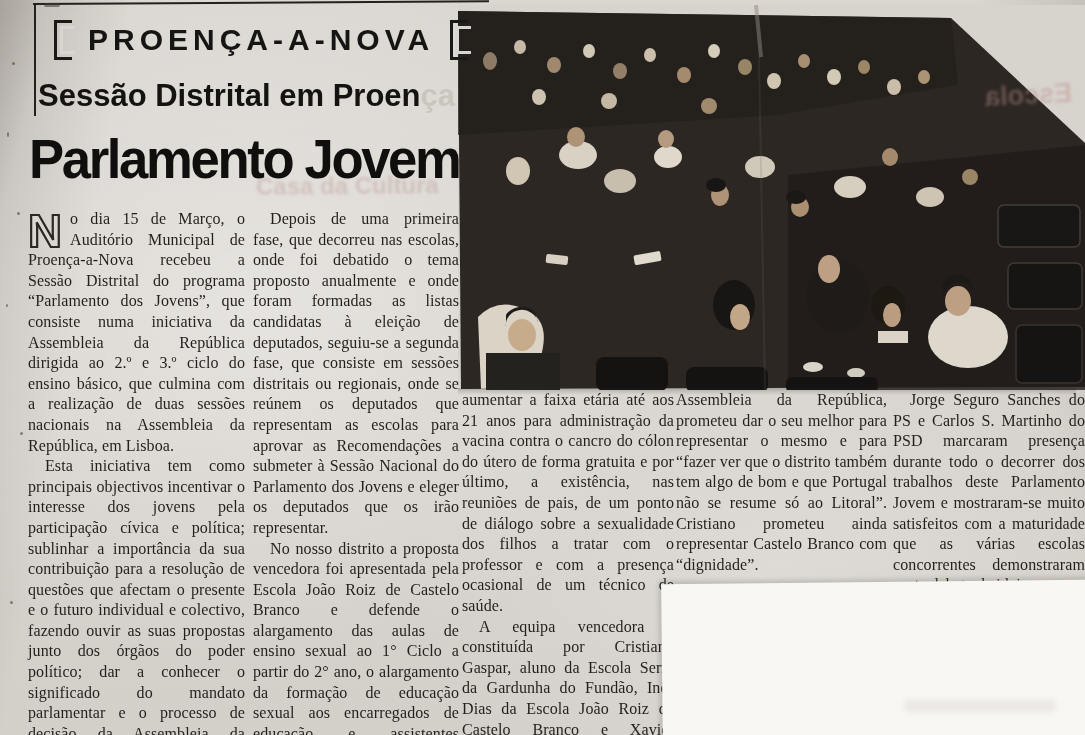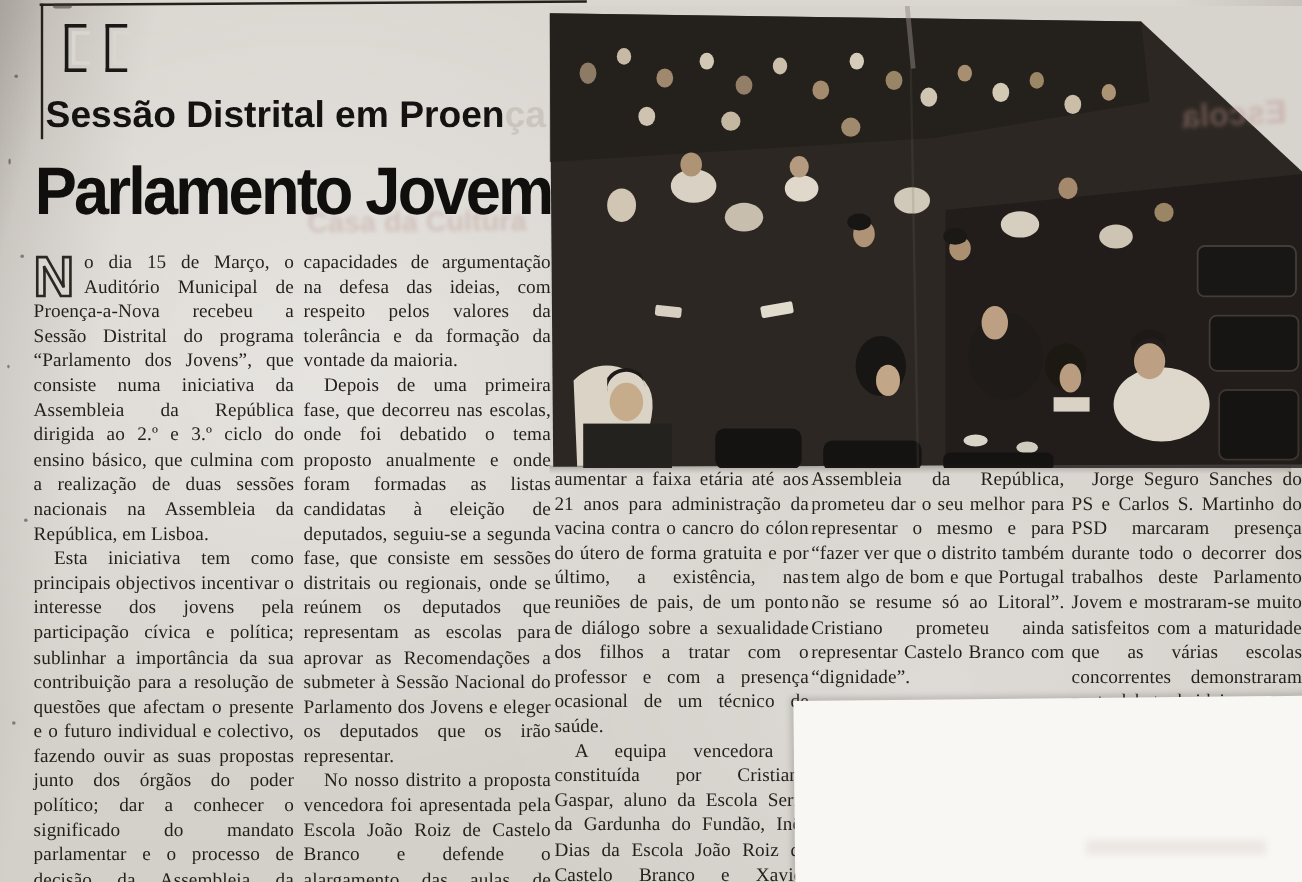--- a/index.html
+++ b/index.html
@@ -77,20 +77,21 @@
 <body>
 
 <div id="scan">
 
   <div id="crease-tl"></div>
   <div id="rule-top" class="rule"></div>
   <div id="rule-left" class="rule"></div>
 
   <div id="kicker">
     <span class="bracket"></span>
+    <span class="ktext">PROENÇA-A-NOVA</span>
     <span class="bracket"></span>
   </div>
 
   <h2 id="subhead"><span>Sessão Distrital em Proen</span><span class="overlap">ça</span></h2>
 
   <h1 id="title">Parlamento Jovem</h1>
 
   <div id="ghost-title" class="ghost">Casa da Cultura</div>
 
   <svg id="photo" viewBox="0 0 627 385" role="img">
@@ -170,21 +171,20 @@
     </g>
   </svg>
   <div id="photo-shadow"></div>
   <div id="ghost-photo" class="ghost">Escola</div>
 
   <div id="col1" class="col">
     <p class="lead"><span class="dropcap">N</span><span>o dia 15 de Março, o Auditório Municipal de Proença-a-Nova recebeu a Sessão Distrital do programa “Parlamento dos Jovens”, que consiste numa iniciativa da Assembleia da República dirigida ao 2.º e 3.º ciclo do ensino básico, que culmina com a realização de duas sessões nacionais na Assembleia da República, em Lisboa.</span></p>
     <p>Esta iniciativa tem como principais objectivos incentivar o interesse dos jovens pela participação cívica e política; sublinhar a importância da sua contribuição para a resolução de questões que afectam o presente e o futuro individual e colectivo, fazendo ouvir as suas propostas junto dos órgãos do poder político; dar a conhecer o significado do mandato parlamentar e o processo de decisão da Assembleia da República enquanto órgão representativo de todos os cidadãos portugueses; e ainda incentivar as</p>
   </div>
   <div id="col2" class="col">
-    <p class="cont">capacidades de argumentação na defesa das ideias, com respeito pelos valores da tolerância e da formação da vontade da maioria.</p>
     <p>Depois de uma primeira fase, que decorreu nas escolas, onde foi debatido o tema proposto anualmente e onde foram formadas as listas candidatas à eleição de deputados, seguiu-se a segunda fase, que consiste em sessões distritais ou regionais, onde se reúnem os deputados que representam as escolas para aprovar as Recomendações a submeter à Sessão Nacional do Parlamento dos Jovens e eleger os deputados que os irão representar.</p>
     <p>No nosso distrito a proposta vencedora foi apresentada pela Escola João Roiz de Castelo Branco e defende o alargamento das aulas de ensino sexual ao 1° Ciclo a partir do 2° ano, o alargamento da formação de educação sexual aos encarregados de educação e assistentes operacionais. A existência de pós graduações para docentes</p>
   </div>
   <div id="col3" class="col">
     <p class="cont">aumentar a faixa etária até aos 21 anos para administração da vacina contra o cancro do cólon do útero de forma gratuita e por último, a existência, nas reuniões de pais, de um ponto de diálogo sobre a sexualidade dos filhos a tratar com o professor e com a presença ocasional de um técnico de saúde.</p>
     <p>A equipa vencedora é constituída por Cristiano Gaspar, aluno da Escola Serra da Gardunha do Fundão, Inês Dias da Escola João Roiz de Castelo Branco e Xavier Canavilhas da Escola Frei Heitor Pinto da Covilhã.</p>
 
   </div>
   <div id="col4" class="col">
     <p class="cont">Assembleia da República, prometeu dar o seu melhor para representar o mesmo e para “fazer ver que o distrito também tem algo de bom e que Portugal não se resume só ao Litoral”. Cristiano prometeu ainda representar Castelo Branco com “dignidade”.</p>

